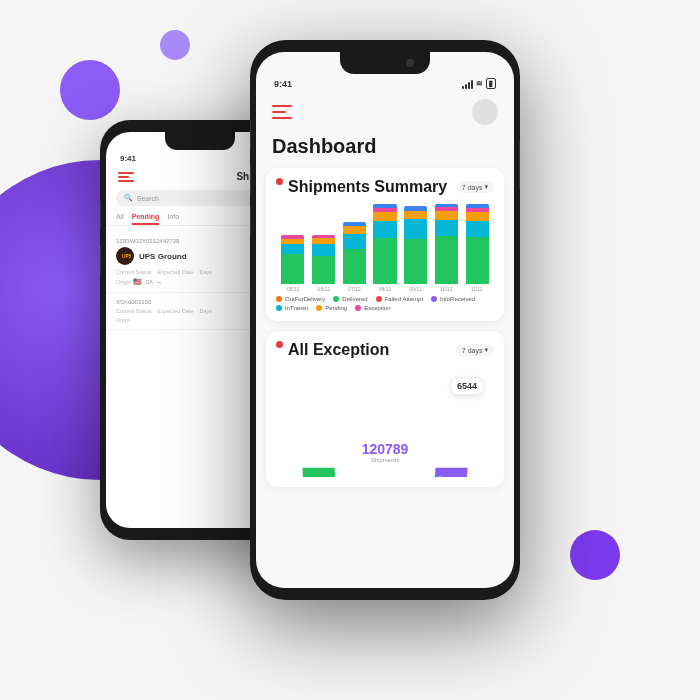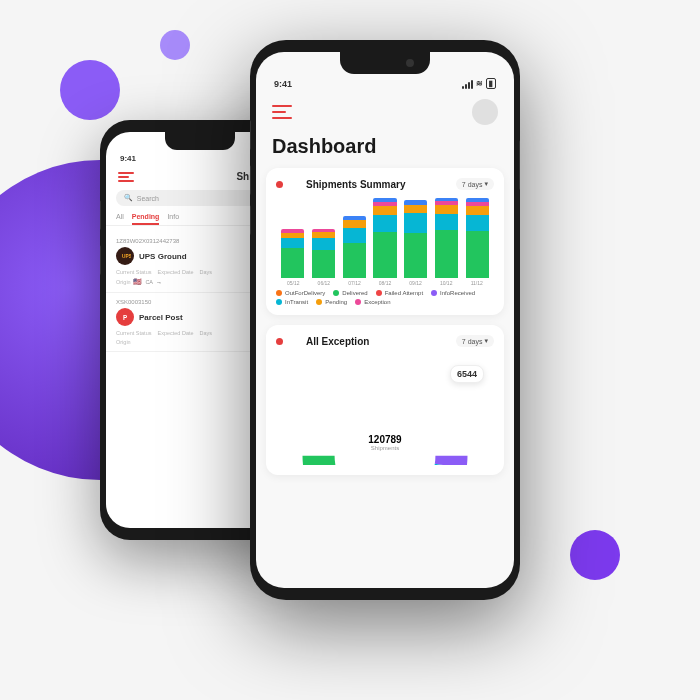--- a/index.html
+++ b/index.html
@@ -306,23 +306,22 @@
       box-shadow: 0 2px 8px rgba(0,0,0,0.06);
     }
     .section-header {
       display: flex;
       justify-content: space-between;
       align-items: center;
       margin-bottom: 8px;
     }
     .section-title {
       display: flex;
-      align-items: center;
-      gap: 23px;
-      font-size: 10px;
+      gap: 5px;
+      font-size: 16px;
       font-weight: 700;
       color: #1a1a1a;
     }
     .red-dot {
       width: 7px;
       height: 7px;
       background: #e53e3e;
       border-radius: 50%;
     }
     .days-badge {
@@ -385,23 +384,23 @@
       box-shadow: 0 2px 6px rgba(0,0,0,0.1);
     }
     .donut-center {
       position: absolute;
       bottom: 14px;
       left: 50%;
       transform: translateX(-50%);
       text-align: center;
     }
     .donut-number {
-      font-size: 10px;
+      font-size: 14px;
       font-weight: 700;
-      color: #000000;
+      color: #8b5cf6;
     }
     .donut-label {
       font-size: 6px;
       color: #999;
     }
 
     
     .side-btn-right {
       position: absolute;
       right: -3px;
@@ -498,29 +497,20 @@
       <div class="back-origin">
         <span class="back-origin-label">Origin</span>
         <span style="font-size:7px">🇺🇸</span>
         <span style="font-size:5.5px;color:#999">CA</span>
         <span class="arrow-right">→</span>
       </div>
     </div>
 
     <div class="back-shipment-item">
       <div class="back-tracking">XSK0003150</div>
-      <div class="back-carrier">
-        <div class="carrier-logo parcel-logo">
-          <svg width="14" height="14" viewBox="0 0 20 20">
-              <circle cx="10" cy="10" r="9" fill="#e53e3e"></circle>
-              <text x="7" y="14" font-size="9" fill="white" font-weight="900">P</text>
-            </svg>
-        </div>
-        <span class="carrier-name">Parcel Post</span>
-      </div>
       <div class="back-status-row">
         <span class="back-status-label">Current Status</span>
         <span class="back-status-label">Expected Date</span>
         <span class="back-status-label">Days</span>
       </div>
       <div class="back-origin">
         <span class="back-origin-label">Origin</span>
       </div>
     </div>
   </div>

